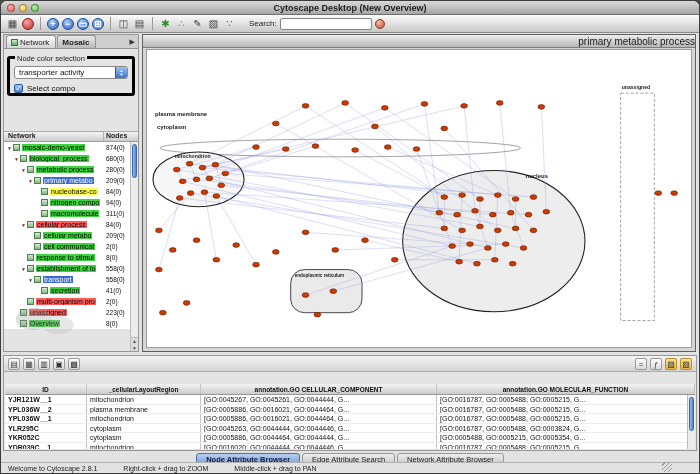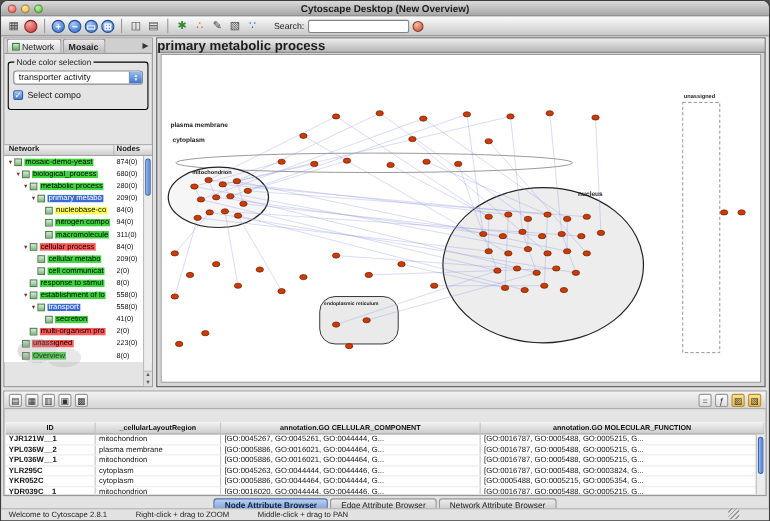--- a/index.html
+++ b/index.html
@@ -32,21 +32,21 @@
   
   .control-panel { position:absolute; left:2px; top:1px; width:136px; bottom:1px; background:#e4e4e4; border:1px solid #979797; }
   .panel-header { height:11px; background:linear-gradient(#f2f2f2,#c9c9c9); border-bottom:1px solid #a5a5a5; font-size:7.5px; font-weight:bold; color:#333; display:flex; justify-content:space-between; align-items:center; padding:0 3px; }
   .float-icon { width:7px; height:7px; background:linear-gradient(#eee,#c33); border:1px solid #777; }
   .cp-tabs { display:flex; align-items:flex-end; height:14px; background:#cfcfcf; border-bottom:1px solid #949494; padding-left:2px; }
   .cp-tab { font-size:8px; color:#222; padding:1px 6px 1px 4px; background:linear-gradient(#fbfbfb,#d3d3d3); border:1px solid #949494; border-bottom:none; border-radius:3px 3px 0 0; margin-right:1px; display:flex; align-items:center; gap:2px; height:13px; }
   .cp-tab.selected { background:linear-gradient(#e9e9e9,#b9b9b9); font-weight:bold; }
   .network-tab-ic { width:7px; height:7px; background:linear-gradient(#cdeccd,#5fae5f); border:1px solid #3c7a3c; }
   .tab-overflow { margin-left:auto; font-size:7px; color:#333; padding:0 3px 2px 0; }
 
-  .group { position:relative; margin:7px 3px 4px; border:1px solid #000000; border-radius:3px; padding:7px 4px 8px; }
+  .group { position:relative; margin:7px 3px 4px; border:3px solid #000000; border-radius:3px; padding:7px 4px 0; }
   .group-label { position:absolute; top:-5px; left:5px; background:#e4e4e4; font-size:7.5px; color:#222; padding:0 2px; }
   .dropdown { position:relative; height:13px; background:#fff; border:1px solid #8a8a8a; border-radius:3px; font-size:8px; display:flex; align-items:center; padding:0 14px 0 4px; color:#111; }
   .dd-btn { position:absolute; right:0; top:0; bottom:0; width:12px; background:linear-gradient(#9dbff0,#3e73c8); border-left:1px solid #2c5ea8; border-radius:0 2px 2px 0; display:flex; flex-direction:column; align-items:center; justify-content:center; color:#fff; font-size:4px; line-height:4px; }
   .checkbox-row { display:flex; align-items:center; gap:4px; margin-top:5px; font-size:8px; color:#111; }
   .checkbox { width:9px; height:9px; border-radius:2px; background:linear-gradient(#a3c4f2,#4a7fd0); border:1px solid #2c5ea8; color:#fff; font-size:8px; line-height:8px; text-align:center; }
 
   .tree { position:absolute; left:0; right:0; top:96px; bottom:0; }
   .tree-header { display:flex; height:11px; background:linear-gradient(#f4f4f4,#cdcdcd); border-top:1px solid #aaa; border-bottom:1px solid #9c9c9c; font-size:7px; font-weight:bold; color:#222; }
   .tree-header .th0 { flex:1; padding-left:4px; border-right:1px solid #b5b5b5; }
   .tree-header .th1 { width:34px; padding-left:2px; }
@@ -61,21 +61,21 @@
   .tcount { width:34px; flex:none; font-size:6.5px; color:#111; padding-left:2px; }
   .tree-scrollbar { position:absolute; right:0; top:11px; bottom:0; width:8px; background:#ececec; border-left:1px solid #bbb; }
   .sb-thumb { position:absolute; top:2px; left:1px; width:5px; height:34px; border-radius:3px; background:linear-gradient(90deg,#9bc0f2,#4a7fd0); border:1px solid #3563ac; }
   .sb-arrows { position:absolute; bottom:0; left:0; right:0; height:14px; background:#dcdcdc; border-top:1px solid #bbb; font-size:5px; color:#555; text-align:center; line-height:7px; }
   .watermark { position:absolute; left:8px; bottom:10px; width:70px; height:42px; opacity:.3;
     background: radial-gradient(ellipse 30px 18px at 22px 20px, #9a9a9a 60%, transparent 61%),
                 radial-gradient(ellipse 26px 15px at 46px 26px, #b5b5b5 60%, transparent 61%); }
 
   
   .network-view { position:absolute; left:141px; top:1px; right:3px; bottom:1px; background:#d6d6d6; border:1px solid #5f5f5f; }
-  .view-titlebar { height:13px; background:linear-gradient(#ededed,#b6b6b6); border-bottom:1px solid #7d7d7d; text-align:left; font-size:12px; font-weight:bold; color:#1c1c1c; line-height:13px; }
+  .view-titlebar { height:13px; background:linear-gradient(#ededed,#b6b6b6); border-bottom:1px solid #7d7d7d; text-align:right; font-size:10px; font-weight:normal; color:#1c1c1c; line-height:13px; }
   .canvas { position:absolute; top:14px; left:3px; right:3px; bottom:3px; background:#fff; border:1px solid #9b9b9b; }
   .canvas svg { width:100%; height:100%; display:block; }
   .clabel { font-size:6px; font-weight:bold; fill:#1a1a1a; font-family:"Liberation Sans",sans-serif; }
   .clabel.small { font-size:5.2px; } .clabel.tiny { font-size:4.6px; }
 
   
   .data-panel { position:absolute; left:2px; right:2px; top:354px; height:96px; background:#e4e4e4; border:1px solid #979797; }
   .dp-toolbar { height:16px; display:flex; align-items:center; gap:3px; padding:0 4px; background:linear-gradient(#f3f3f3,#d4d4d4); border-bottom:1px solid #aaa; }
   .dp-icon { width:12px; height:12px; border:1px solid #999; border-radius:2px; background:linear-gradient(#fff,#dcdcdc); font-size:8px; line-height:11px; text-align:center; color:#333; }
   .dp-icon.folder { background:linear-gradient(#ffe28a,#e8b64c); border-color:#b98c2e; }
@@ -515,21 +515,21 @@
           </div>
         </div>
       <div class="dp-scrollbar">
         <span class="sb-thumb"></span>
       </div>
     </div>
   </div>
 
   <div class="bottom-tabs" id="bottom-tabs">
       <span class="btab selected">Node Attribute Browser</span>
-      <span class="btab">Edge Attribute Browser</span>
+      <span class="btab">Edge Attribute Search</span>
       <span class="btab">Network Attribute Browser</span>
     </div>
 
   <div class="status-bar">
     <span>Welcome to Cytoscape 2.8.1</span>
     <span>Right-click + drag to ZOOM</span>
     <span>Middle-click + drag to PAN</span>
     <span class="resize-grip"></span>
   </div>
 

